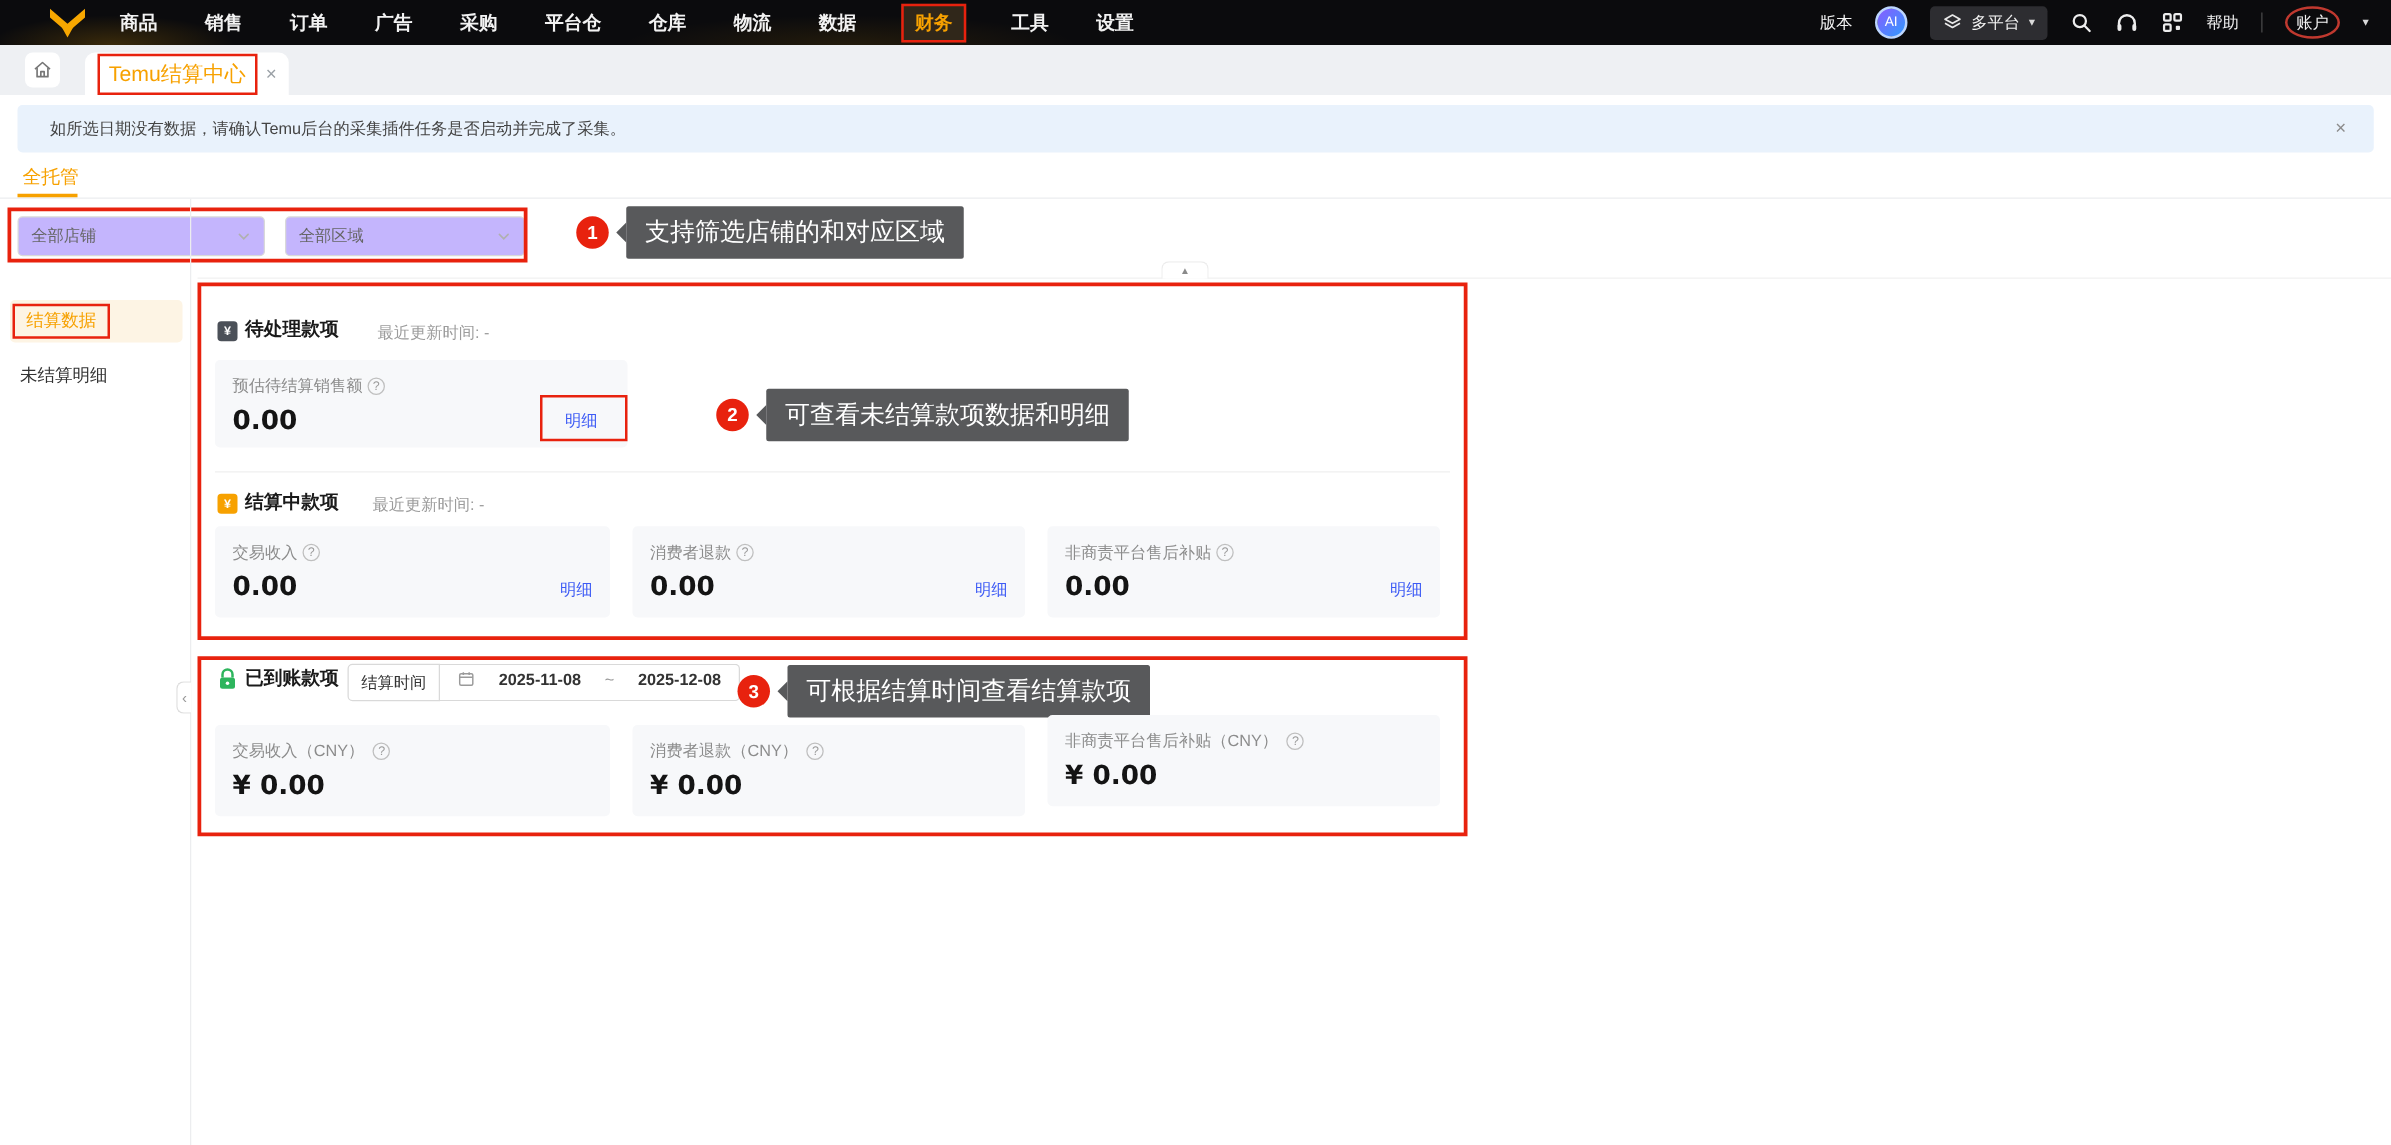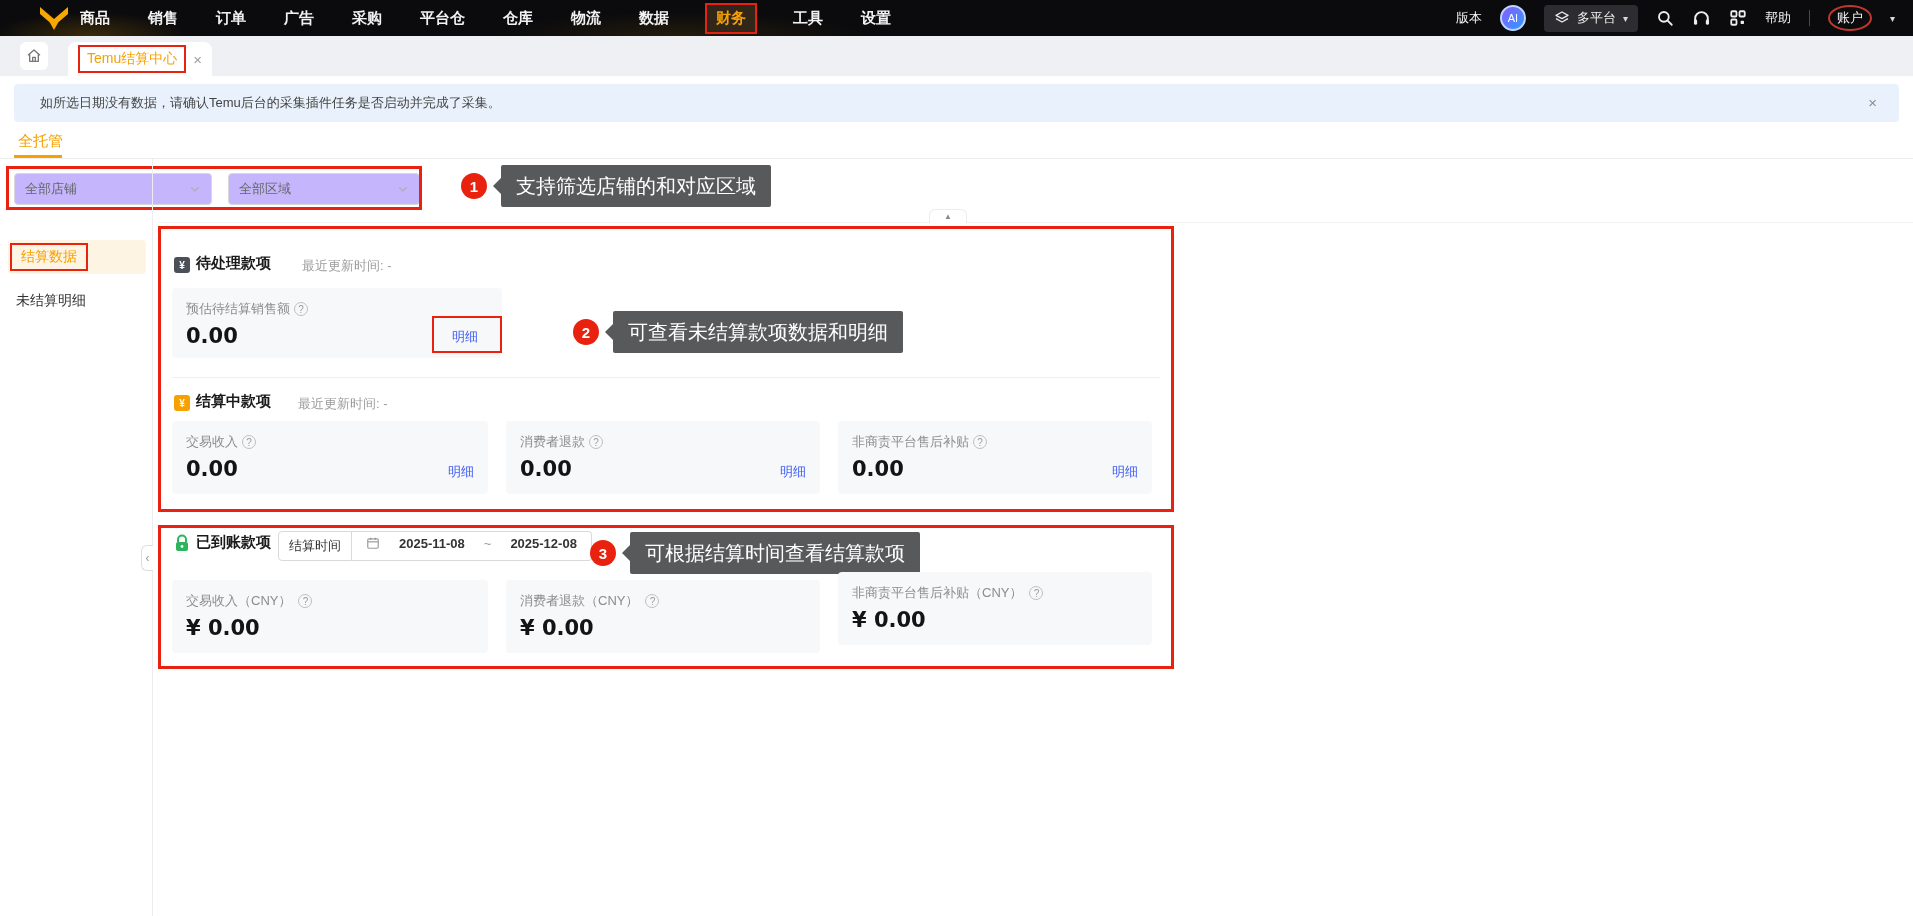--- a/index.html
+++ b/index.html
@@ -4,39 +4,39 @@
 <style>
   *{box-sizing:border-box;margin:0;padding:0}
   html,body{width:1913px;height:916px}
   body{position:relative;background:#ffffff;font-family:"Liberation Sans",sans-serif;overflow:hidden}
 
   
   .nav{position:absolute;left:0;top:0;width:1913px;height:36px;display:flex;align-items:center;color:#f2f2f2;
     background:radial-gradient(140px 34px at 90px 36px, rgba(247,167,0,.20), transparent 70%),
                radial-gradient(260px 34px at 680px 36px, rgba(247,167,0,.10), transparent 70%),#0b0b0d;}
   .logo{margin-left:38px;flex:0 0 auto;cursor:pointer}
-  .nav-menu{display:flex;align-items:center;gap:34px;margin-left:8px;font-size:15px;font-weight:700;white-space:nowrap}
+  .nav-menu{display:flex;align-items:center;gap:34px;margin-left:24px;font-size:15px;font-weight:700;white-space:nowrap}
   .nav-item{cursor:pointer;padding:5px 2px}
   .nav-item.active{color:#f7a100;background:#30271a;border:2px solid #e8220e;padding:4px 9px}
   .nav-right{margin-left:auto;display:flex;align-items:center;gap:18px;margin-right:18px;font-size:13px}
   .ai-badge{width:26px;height:26px;border-radius:50%;background:linear-gradient(135deg,#8a5cff,#2e9bff);
     border:2px solid #bcd6ff;color:#fff;font-size:11px;font-weight:400;display:flex;align-items:center;justify-content:center;cursor:pointer}
   .platform-pill{display:flex;align-items:center;gap:7px;background:#2d2d31;border-radius:4px;height:27px;padding:0 10px;cursor:pointer}
   .caret{font-size:10px;color:#d9d9d9}
   .nav-divider{width:1px;height:16px;background:#4a4a4a}
   .account{border:2px solid #c0392f;border-radius:50%;padding:2px 7px;cursor:pointer}
   .nav-icon{cursor:pointer;display:block}
 
   
   .tabbar{position:absolute;left:0;top:36px;width:1913px;height:40px;background:#eef0f3}
   .home-box{position:absolute;left:20px;top:6px;width:28px;height:28px;background:#fff;border-radius:6px;
     display:flex;align-items:center;justify-content:center;cursor:pointer}
   .tab{position:absolute;left:68px;top:6px;height:34px;background:#fff;border-radius:8px 8px 0 0;
     display:flex;align-items:center;padding:0 10px;gap:7px;cursor:pointer}
-  .tab-redwrap{border:2px solid #e8220e;padding:3px 7px;color:#f7a100;font-size:14px;white-space:nowrap}
+  .tab-redwrap{border:2px solid #e8220e;padding:3px 7px;color:#f7a100;font-size:17px;white-space:nowrap}
   .tab-close{color:#9aa0a6;font-size:15px;cursor:pointer}
 
   
   .banner{position:absolute;left:14px;top:84px;width:1885px;height:38px;background:#e9f2fc;border-radius:4px}
   .banner-text{margin-left:26px;line-height:38px;font-size:13px;color:#444}
   .banner-close{position:absolute;right:22px;top:0;line-height:38px;color:#8c8c8c;font-size:15px;cursor:pointer}
 
   
   .gz-tab{position:absolute;left:18px;top:132px;font-size:15px;color:#f7a100;cursor:pointer}
   .gz-underline{position:absolute;left:14px;top:155px;width:48px;height:3px;background:#f7a100}

